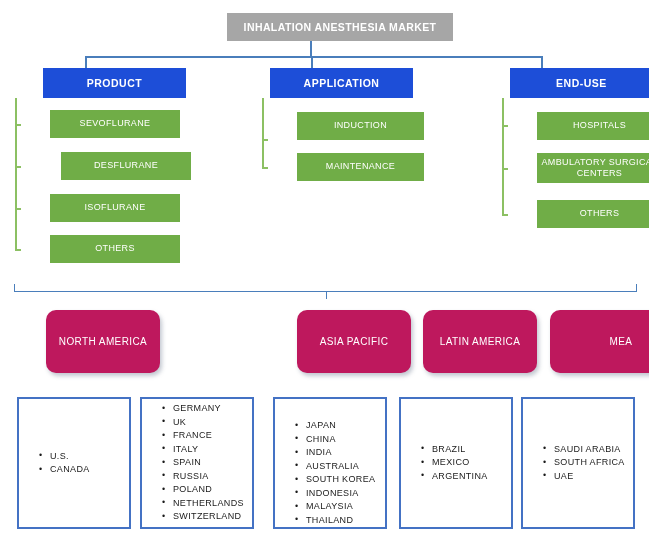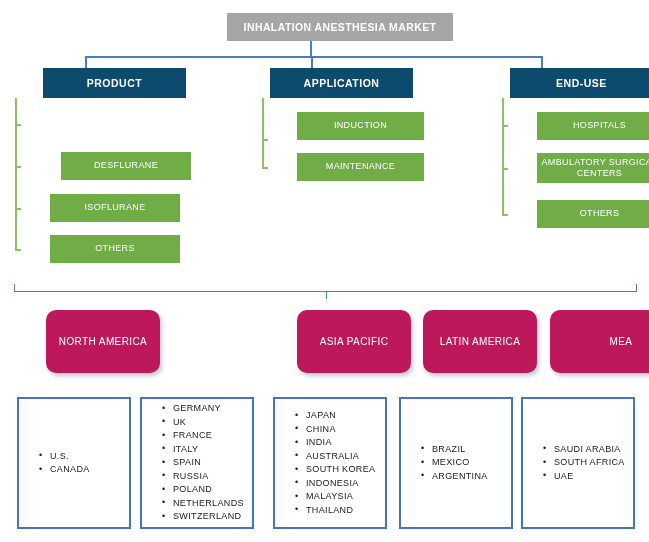--- a/index.html
+++ b/index.html
@@ -22,21 +22,21 @@
     left: 198px; top: 13px; width: 226px; height: 28px;
     background: #a6a6a6;
     color: #ffffff;
     font-size: 10.5px;
     font-weight: bold;
     letter-spacing: 0.4px;
   }
 
   
   .cat-box {
-    background: #0c4a6e;
+    background: #1d4ed8;
     color: #ffffff;
     font-size: 10.5px;
     font-weight: bold;
     letter-spacing: 0.5px;
     height: 30px;
   }
   .cat-product { left: 14px;  top: 68px; width: 143px; }
   .cat-application { left: 241px; top: 68px; width: 143px; }
   .cat-enduse { left: 481px; top: 68px; width: 143px; }
 
@@ -118,20 +118,23 @@
 
   <div class="box cat-box cat-product">
     <span>PRODUCT</span>
   </div>
   <div class="ln-g" style="left:15px; top:98px; width:1.5px; height:152px;"></div>
   <div class="ln-g" style="left:15px; top:124px; width:6px; height:1.5px;"></div>
   <div class="ln-g" style="left:15px; top:166px; width:6px; height:1.5px;"></div>
   <div class="ln-g" style="left:15px; top:208px; width:6px; height:1.5px;"></div>
   <div class="ln-g" style="left:15px; top:249px; width:6px; height:1.5px;"></div>
 
+  <div class="box leaf-box" style="left:21px; top:110px; width:130px;">
+    <span>SEVOFLURANE</span>
+  </div>
   <div class="box leaf-box" style="left:32px; top:152px; width:130px;">
     <span>DESFLURANE</span>
   </div>
   <div class="box leaf-box" style="left:21px; top:194px; width:130px;">
     <span>ISOFLURANE</span>
   </div>
   <div class="box leaf-box" style="left:21px; top:235px; width:130px;">
     <span>OTHERS</span>
   </div>
 
@@ -197,21 +200,21 @@
         <li>UK</li>
         <li>FRANCE</li>
         <li>ITALY</li>
         <li>SPAIN</li>
         <li>RUSSIA</li>
         <li>POLAND</li>
         <li>NETHERLANDS</li>
         <li>SWITZERLAND</li>
       </ul>
   </div>
-  <div class="list-box" style="left:273px; width:114px;">
+  <div class="list-box" style="left:273px; width:114px;align-items:flex-end;">
     <ul>
         <li>JAPAN</li>
         <li>CHINA</li>
         <li>INDIA</li>
         <li>AUSTRALIA</li>
         <li>SOUTH KOREA</li>
         <li>INDONESIA</li>
         <li>MALAYSIA</li>
         <li>THAILAND</li>
       </ul>

